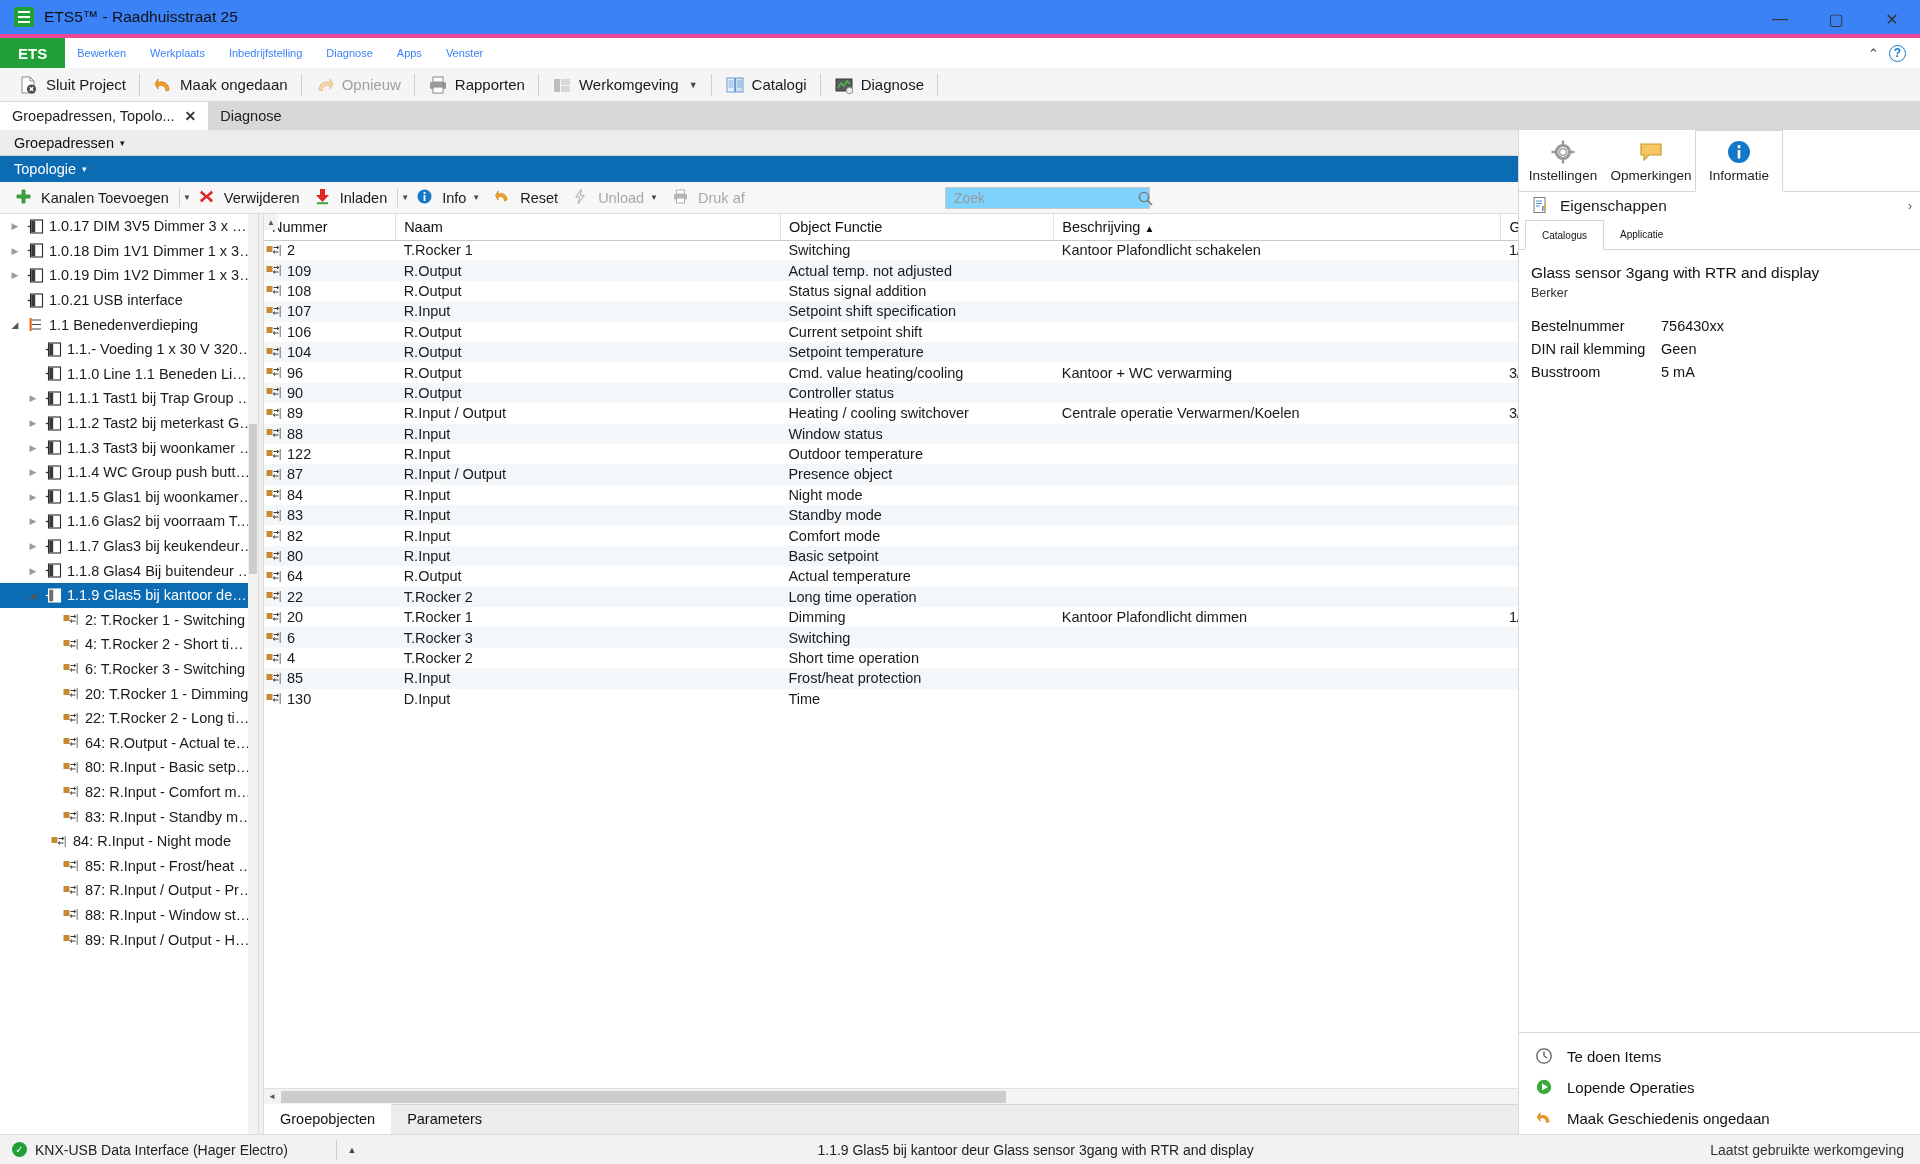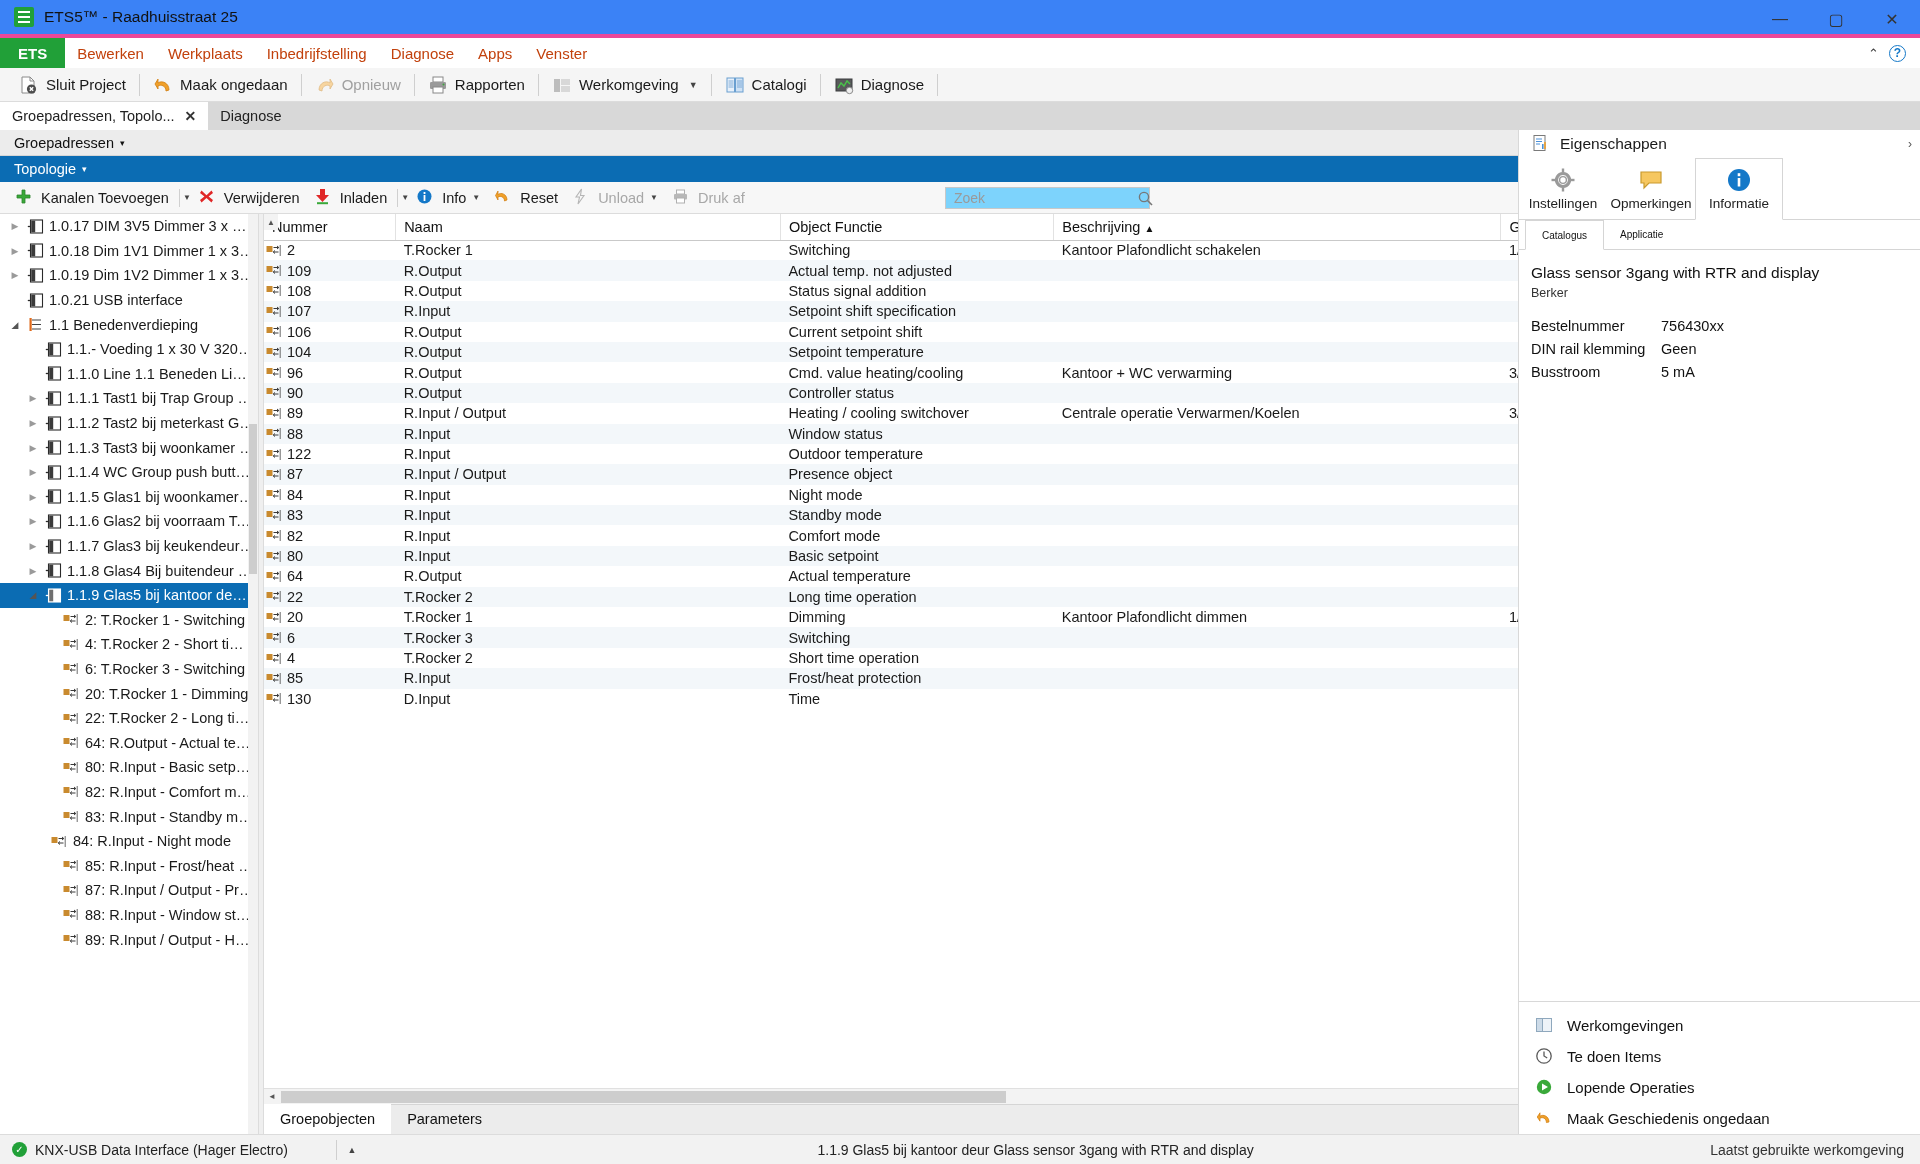--- a/index.html
+++ b/index.html
@@ -42,21 +42,21 @@
   
   #menubar{
     height:30px; display:flex; align-items:stretch;
     background:#ffffff; position:relative;
   }
   #ets-btn{
     background:#21a038;color:#fff;font-weight:bold;
     display:flex;align-items:center;padding:0 18px;font-size:15px;
   }
   .menu-item{
-    display:flex;align-items:center;padding:0 12px;font-size:15px;color:#c2410c;
+    display:flex;align-items:center;padding:0 12px;font-size:11px;color:#3b82f6;
   }
   #menu-right{
     position:absolute;right:6px;top:0;height:30px;display:flex;align-items:center;gap:10px;
     padding-right:8px;
   }
   .chev-up{ font-size:13px;color:#444; }
   .help-circle{
     width:17px;height:17px;border-radius:50%;border:1.6px solid #1478c8;
     color:#1478c8;font-size:12px;display:flex;align-items:center;justify-content:center;
     font-weight:bold;
@@ -1258,33 +1258,20 @@
       </div>
       <div id="bottomtabs">
         <div class="btab active">Groepobjecten</div>
         <div class="btab">Parameters</div>
       </div>
     </div>
   </div>
 </div>
 
 <div id="props">
-  <div id="props-head">
-    <span class="ic">
-      <svg width="18" height="18" viewBox="0 0 18 18">
-        <rect x="3" y="1.5" width="11" height="15" fill="#fff" stroke="#7a7a7a"></rect>
-        <path d="M5 5 h6 M5 7.5 h6 M5 10 h4" stroke="#4a90d9" stroke-width="1"></path>
-        <rect x="11" y="10" width="1.6" height="5" fill="#4a90d9"></rect>
-        <rect x="13.2" y="8" width="1.6" height="7" fill="#f0a02a"></rect>
-      </svg>
-    </span>
-    <span>Eigenschappen</span>
-    <span class="expander">›</span>
-  </div>
-
   <div id="props-tabs">
     <div class="ptab">
       <span class="ic" style="width:26px;height:26px;">
         <svg width="26" height="26" viewBox="0 0 26 26">
           <path d="M13 6.5 a6.5 6.5 0 1 0 0.01 0 Z" fill="none" stroke="#9a9a9a" stroke-width="3.2"></path>
           <circle cx="13" cy="13" r="3.4" fill="#fff" stroke="#9a9a9a" stroke-width="1.4"></circle>
           <g fill="#9a9a9a">
             <rect x="11.8" y="1.5" width="2.4" height="4"></rect>
             <rect x="11.8" y="20.5" width="2.4" height="4"></rect>
             <rect x="1.5" y="11.8" width="4" height="2.4"></rect>
@@ -1307,20 +1294,33 @@
         <svg width="26" height="26" viewBox="0 0 26 26">
           <circle cx="13" cy="13" r="11" fill="#1478c8"></circle>
           <rect x="11.7" y="11" width="2.6" height="8.5" fill="#fff"></rect>
           <rect x="11.7" y="6.2" width="2.6" height="3" fill="#fff"></rect>
         </svg>
       </span>
       <span>Informatie</span>
     </div>
   </div>
 
+  <div id="props-head">
+    <span class="ic">
+      <svg width="18" height="18" viewBox="0 0 18 18">
+        <rect x="3" y="1.5" width="11" height="15" fill="#fff" stroke="#7a7a7a"></rect>
+        <path d="M5 5 h6 M5 7.5 h6 M5 10 h4" stroke="#4a90d9" stroke-width="1"></path>
+        <rect x="11" y="10" width="1.6" height="5" fill="#4a90d9"></rect>
+        <rect x="13.2" y="8" width="1.6" height="7" fill="#f0a02a"></rect>
+      </svg>
+    </span>
+    <span>Eigenschappen</span>
+    <span class="expander">›</span>
+  </div>
+
   <div id="props-inner">
     <div id="subtabs">
       <div class="stab active">Catalogus</div>
       <div class="stab">Applicatie</div>
     </div>
 
     <div id="props-content">
       <div id="prod-title">Glass sensor 3gang with RTR and display</div>
       <div id="prod-vendor">Berker</div>
       <div id="prop-fields">
@@ -1336,29 +1336,20 @@
             <span class="prop-key">Busstroom</span>
             <span class="prop-val">5 mA</span>
           </div>
         </div>
     </div>
 
     <div id="props-links">
         <div class="plink">
           <span class="ic">
             <svg width="18" height="18" viewBox="0 0 18 18">
-              <rect x="1.5" y="2.5" width="15" height="13" fill="#eef3f8" stroke="#8fa8bd"></rect>
-              <rect x="1.5" y="2.5" width="6" height="13" fill="#cddbe8" stroke="#8fa8bd"></rect>
-            </svg>
-          </span>
-          <span>Werkomgevingen</span>
-        </div>
-        <div class="plink">
-          <span class="ic">
-            <svg width="18" height="18" viewBox="0 0 18 18">
               <circle cx="9" cy="9" r="7.2" fill="#fff" stroke="#5a5a5a" stroke-width="1.3"></circle>
               <path d="M9 4.6 V9 l3.2 2" stroke="#5a5a5a" stroke-width="1.3" fill="none"></path>
             </svg>
           </span>
           <span>Te doen Items</span>
         </div>
         <div class="plink">
           <span class="ic">
             <svg width="18" height="18" viewBox="0 0 18 18">
               <circle cx="9" cy="9" r="7.2" fill="#3aa93a"></circle>

